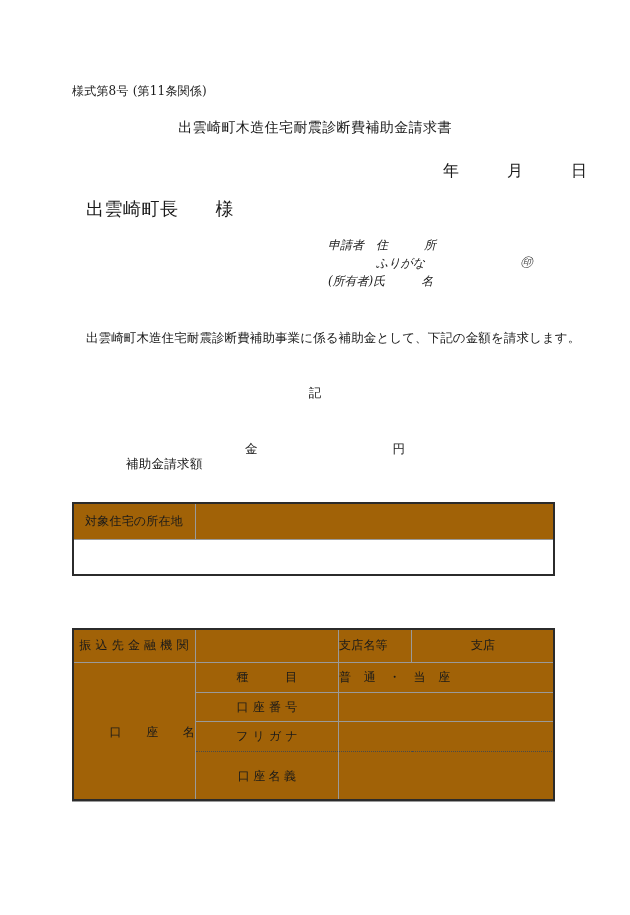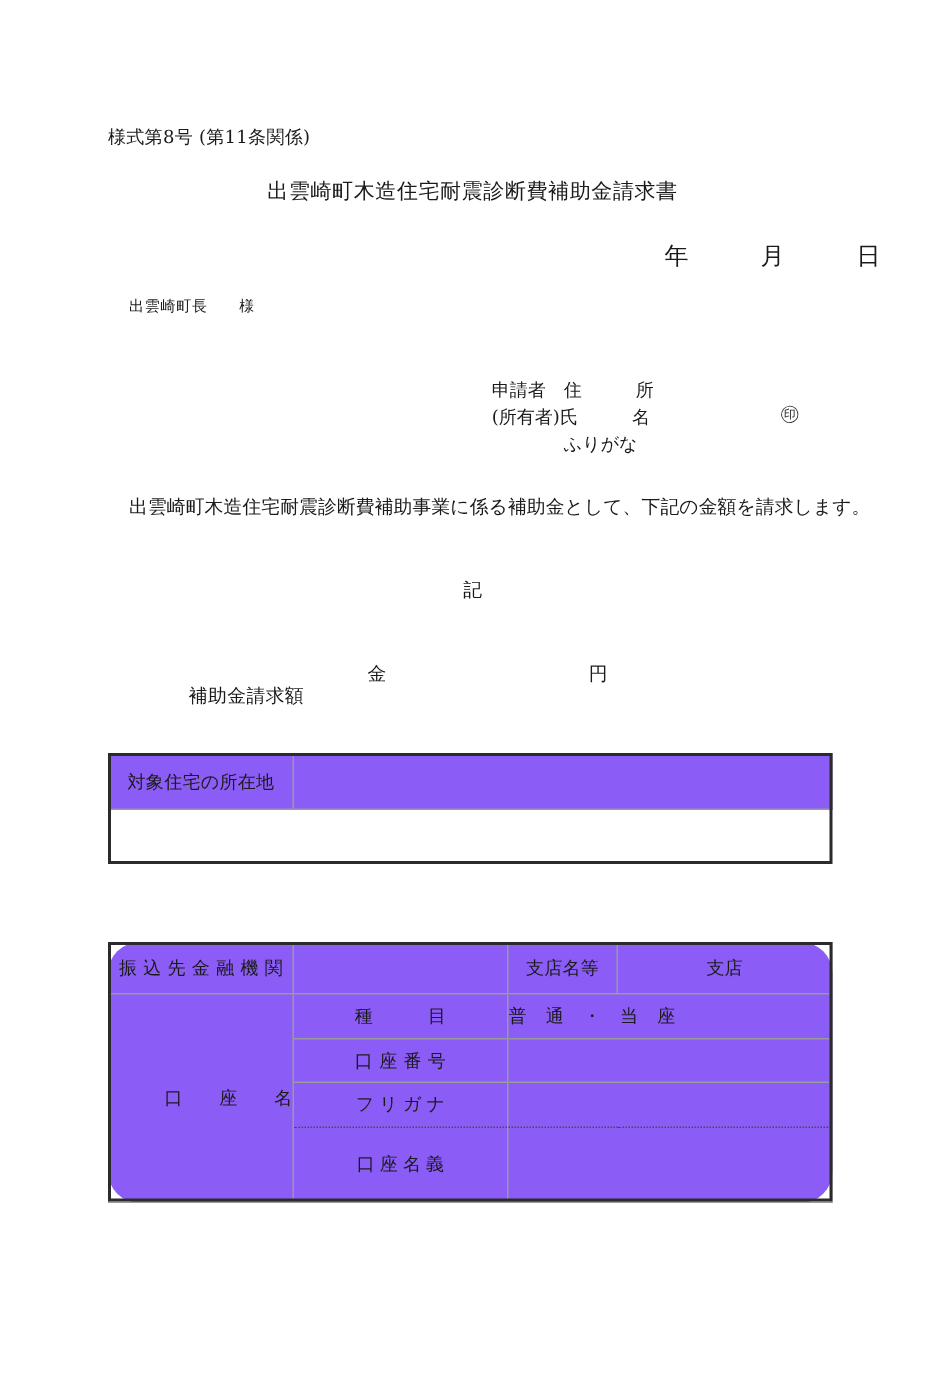--- a/index.html
+++ b/index.html
@@ -42,31 +42,32 @@
     letter-spacing: 0.4px;
   }
   #date-line {
     left: 443px;
     top: 161px;
     font-size: 16px;
   }
   #addressee {
     left: 86px;
     top: 197px;
-    font-size: 10px;
+    font-size: 18px;
     letter-spacing: 0.5px;
   }
 
   
   #applicant-block {
     position: absolute;
     left: 305px;
-    top: 233px;
+    top: 218px;
     font-size: 12px;
     line-height: 18px;
+    font-style: italic;
   }
   #applicant-block .row {
     position: relative;
     height: 18px;
     white-space: pre;
   }
   .seal-mark {
     position: absolute;
     left: 215px;
     top: 35px;
@@ -104,21 +105,21 @@
   #claim-amount-line .lbl { letter-spacing: 0.3px; }
   #claim-amount-line .yen-k { position: absolute; left: 135px; top: 0; }
   #claim-amount-line .yen-en { position: absolute; right: 0; top: 0; }
 
   
   .form-table {
     position: absolute;
     border-collapse: collapse;
     table-layout: fixed;
     font-size: 12px;
-    background: #8b5cf6;
+    background: #a16207;
   }
   .form-table td {
     border: 1px solid #9a9a9a;
     padding: 0;
     vertical-align: middle;
   }
   .form-table .label-cell {
     text-align: center;
     letter-spacing: 0.2px;
   }
@@ -140,37 +141,36 @@
   #cost-value-cell { position: relative; }
   #cost-value-cell .yen-k { position: absolute; left: 55px; top: 50%; transform: translateY(-50%); }
   #cost-value-cell .yen-en { position: absolute; left: 235px; top: 50%; transform: translateY(-50%); }
   #outer-property { left: 72px; top: 502px; width: 483px; height: 74px; }
 
   
   #table-bank {
     left: 72px;
     top: 628px;
     width: 483px;
-    border-radius: 21px;
   }
   #table-bank .col-a { width: 122px; }
   #table-bank .col-b { width: 72px; }
   #outer-bank { left: 72px; top: 628px; width: 483px; height: 173px; }
 
   .r-bank   { height: 34px; }
   .r-type   { height: 30px; }
   .r-number { height: 29px; }
   .r-furi   { height: 30px; }
   .r-name   { height: 50px; font-family: Liberation Serif, serif; }
 
-  .branch-label-cell { text-align: center; letter-spacing: 0.2px; }
+  .branch-label-cell { text-align: left; letter-spacing: 0.2px; }
   .branch-value-cell { text-align: center; padding-right: 10px; }
   .type-value-cell   { padding-left: 52px; letter-spacing: 0.4px; }
 
-  .dotted-bottom { border-bottom: 1px dotted #4a4a4a !important; font-family: Liberation Serif, serif; }
+  .dotted-bottom { border-bottom: 1px dotted #4a4a4a !important; }
   .dotted-top    { border-top: 1px dotted #4a4a4a !important; }
 
   .account-name-cell { text-align: right; letter-spacing: 0.2px; }
 </style>
 </head>
 <body>
 
 <div class="page">
 
   <div class="abs" id="form-number">様式第8号 (第11条関係)</div>
@@ -179,24 +179,24 @@
 
   <div class="abs" id="date-line">年　　　月　　　日</div>
 
   <div class="abs" id="addressee">出雲崎町長　　様</div>
 
   <div id="applicant-block">
     <div class="row">
       <span>申請者</span><span>　</span><span>住　　　所</span>
     </div>
     <div class="row">
-      <span>(所有者)</span><span>氏　　　名</span>
+      <span>　　　　</span><span>ふりがな</span>
     </div>
     <div class="row">
-      <span>　　　　</span><span>ふりがな</span>
+      <span>(所有者)</span><span>氏　　　名</span>
     </div>
     <div class="seal-mark">㊞</div>
   </div>
 
   <div class="abs" id="body-text">出雲崎町木造住宅耐震診断費補助事業に係る補助金として、下記の金額を請求します。</div>
 
   <div class="abs" id="ki-mark">記</div>
 
   <div id="claim-amount-line">
     <span class="lbl">補助金請求額</span>

